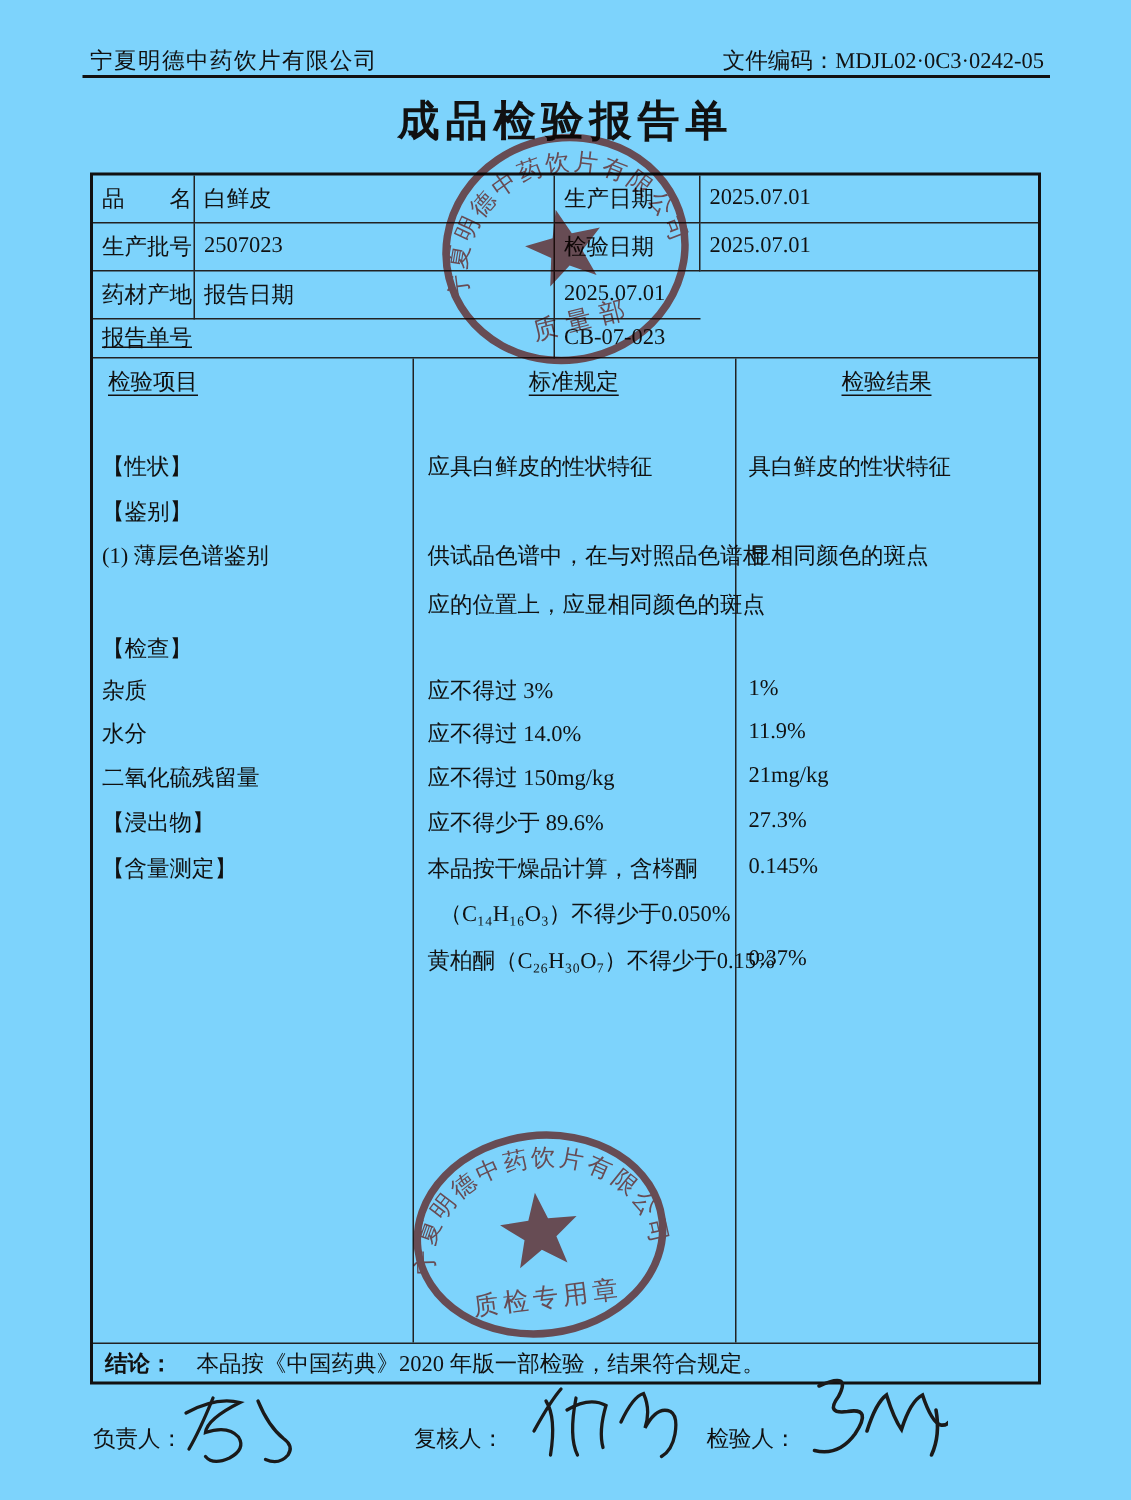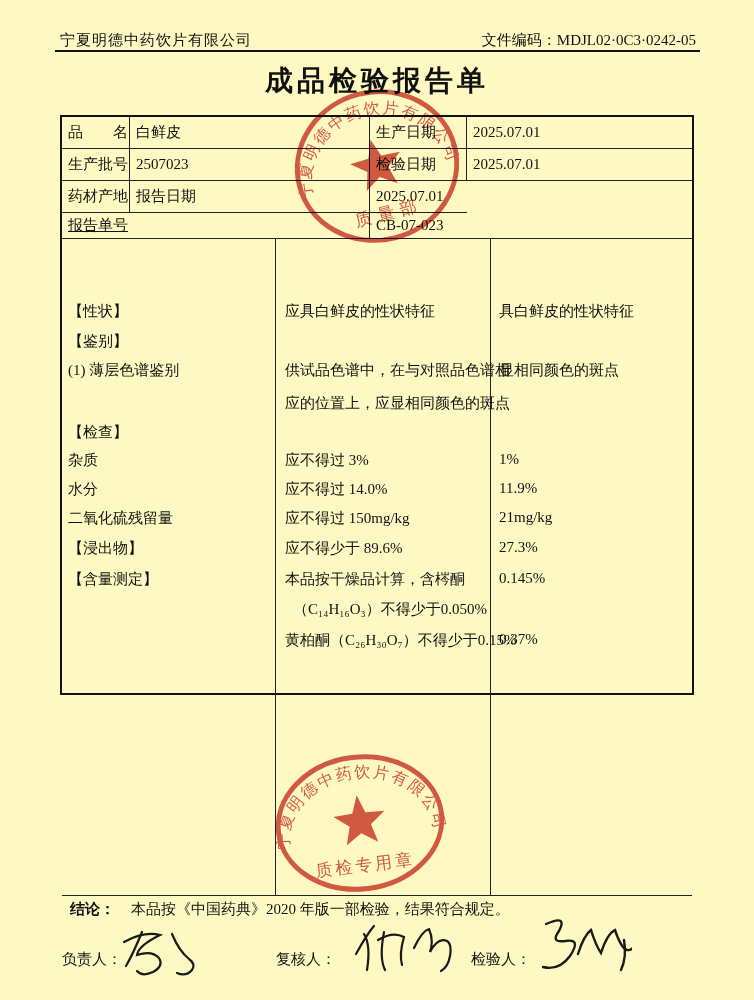--- a/index.html
+++ b/index.html
@@ -1,25 +1,25 @@
 <!DOCTYPE html>
 <html><head>
 <meta charset="utf-8">
 <style>
   html,body{margin:0;padding:0;background:#fff;}
-  .page{position:relative;width:754px;height:1000px;background:#fef9c3;overflow:hidden;
+  .page{position:relative;width:754px;height:1000px;background:#7dd3fc;overflow:hidden;
         font-family:"Liberation Serif","DejaVu Serif",serif;color:#111;}
   .abs{position:absolute;}
   
   .company{left:60px;top:31px;font-size:15px;letter-spacing:1px;}
   .doccode{right:58px;top:31px;font-size:15px;}
   .headrule{left:55px;top:50px;width:645px;height:2px;background:#111;}
   .doctitle{left:0;top:62px;width:754px;text-align:center;font-size:28px;font-weight:bold;letter-spacing:4px;}
   
-  .report-table{left:60px;top:115px;width:634px;height:580px;border:2px solid #111;box-sizing:border-box;}
+  .report-table{left:60px;top:115px;width:634px;height:808px;border:2px solid #111;box-sizing:border-box;}
   .info-grid{position:absolute;left:0;top:0;width:630px;display:grid;
              grid-template-columns:68px 240px 97px 225px;grid-template-rows:32px 32px 32px 26px;}
   .icell{border-bottom:1px solid #222;display:flex;align-items:center;padding-left:6px;
          font-size:15px;box-sizing:border-box;white-space:nowrap;overflow:hidden;}
   .br{border-right:1px solid #222;}
   .span2a{grid-column:1 / span 2;text-decoration:underline;}
   .span2b{grid-column:3 / span 2;}
   
   .vline{position:absolute;width:1px;background:#222;top:122px;height:656px;}
   .v1{left:213px;} .v2{left:428px;}
@@ -72,20 +72,25 @@
       <div class="icell br">报告日期</div>
       <div class="icell">2025.07.01</div>
 
       <div class="icell br span2a">报告单号</div>
       <div class="icell span2b">CB-07-023</div>
     </div>
 
     <div class="vline v1"></div>
     <div class="vline v2"></div>
 
+    <div class="mrow mhead" style="top:128px">
+      <span class="c1">检验项目</span>
+      <span class="c2">标准规定</span>
+      <span class="c3">检验结果</span>
+    </div>
 
     <div class="mrow" style="top:185px">
       <span class="c1">【性状】</span>
       <span class="c2">应具白鲜皮的性状特征</span>
       <span class="c3">具白鲜皮的性状特征</span>
     </div>
     <div class="mrow" style="top:215px">
       <span class="c1">【鉴别】</span>
       <span class="c2"></span>
       <span class="c3"></span>

